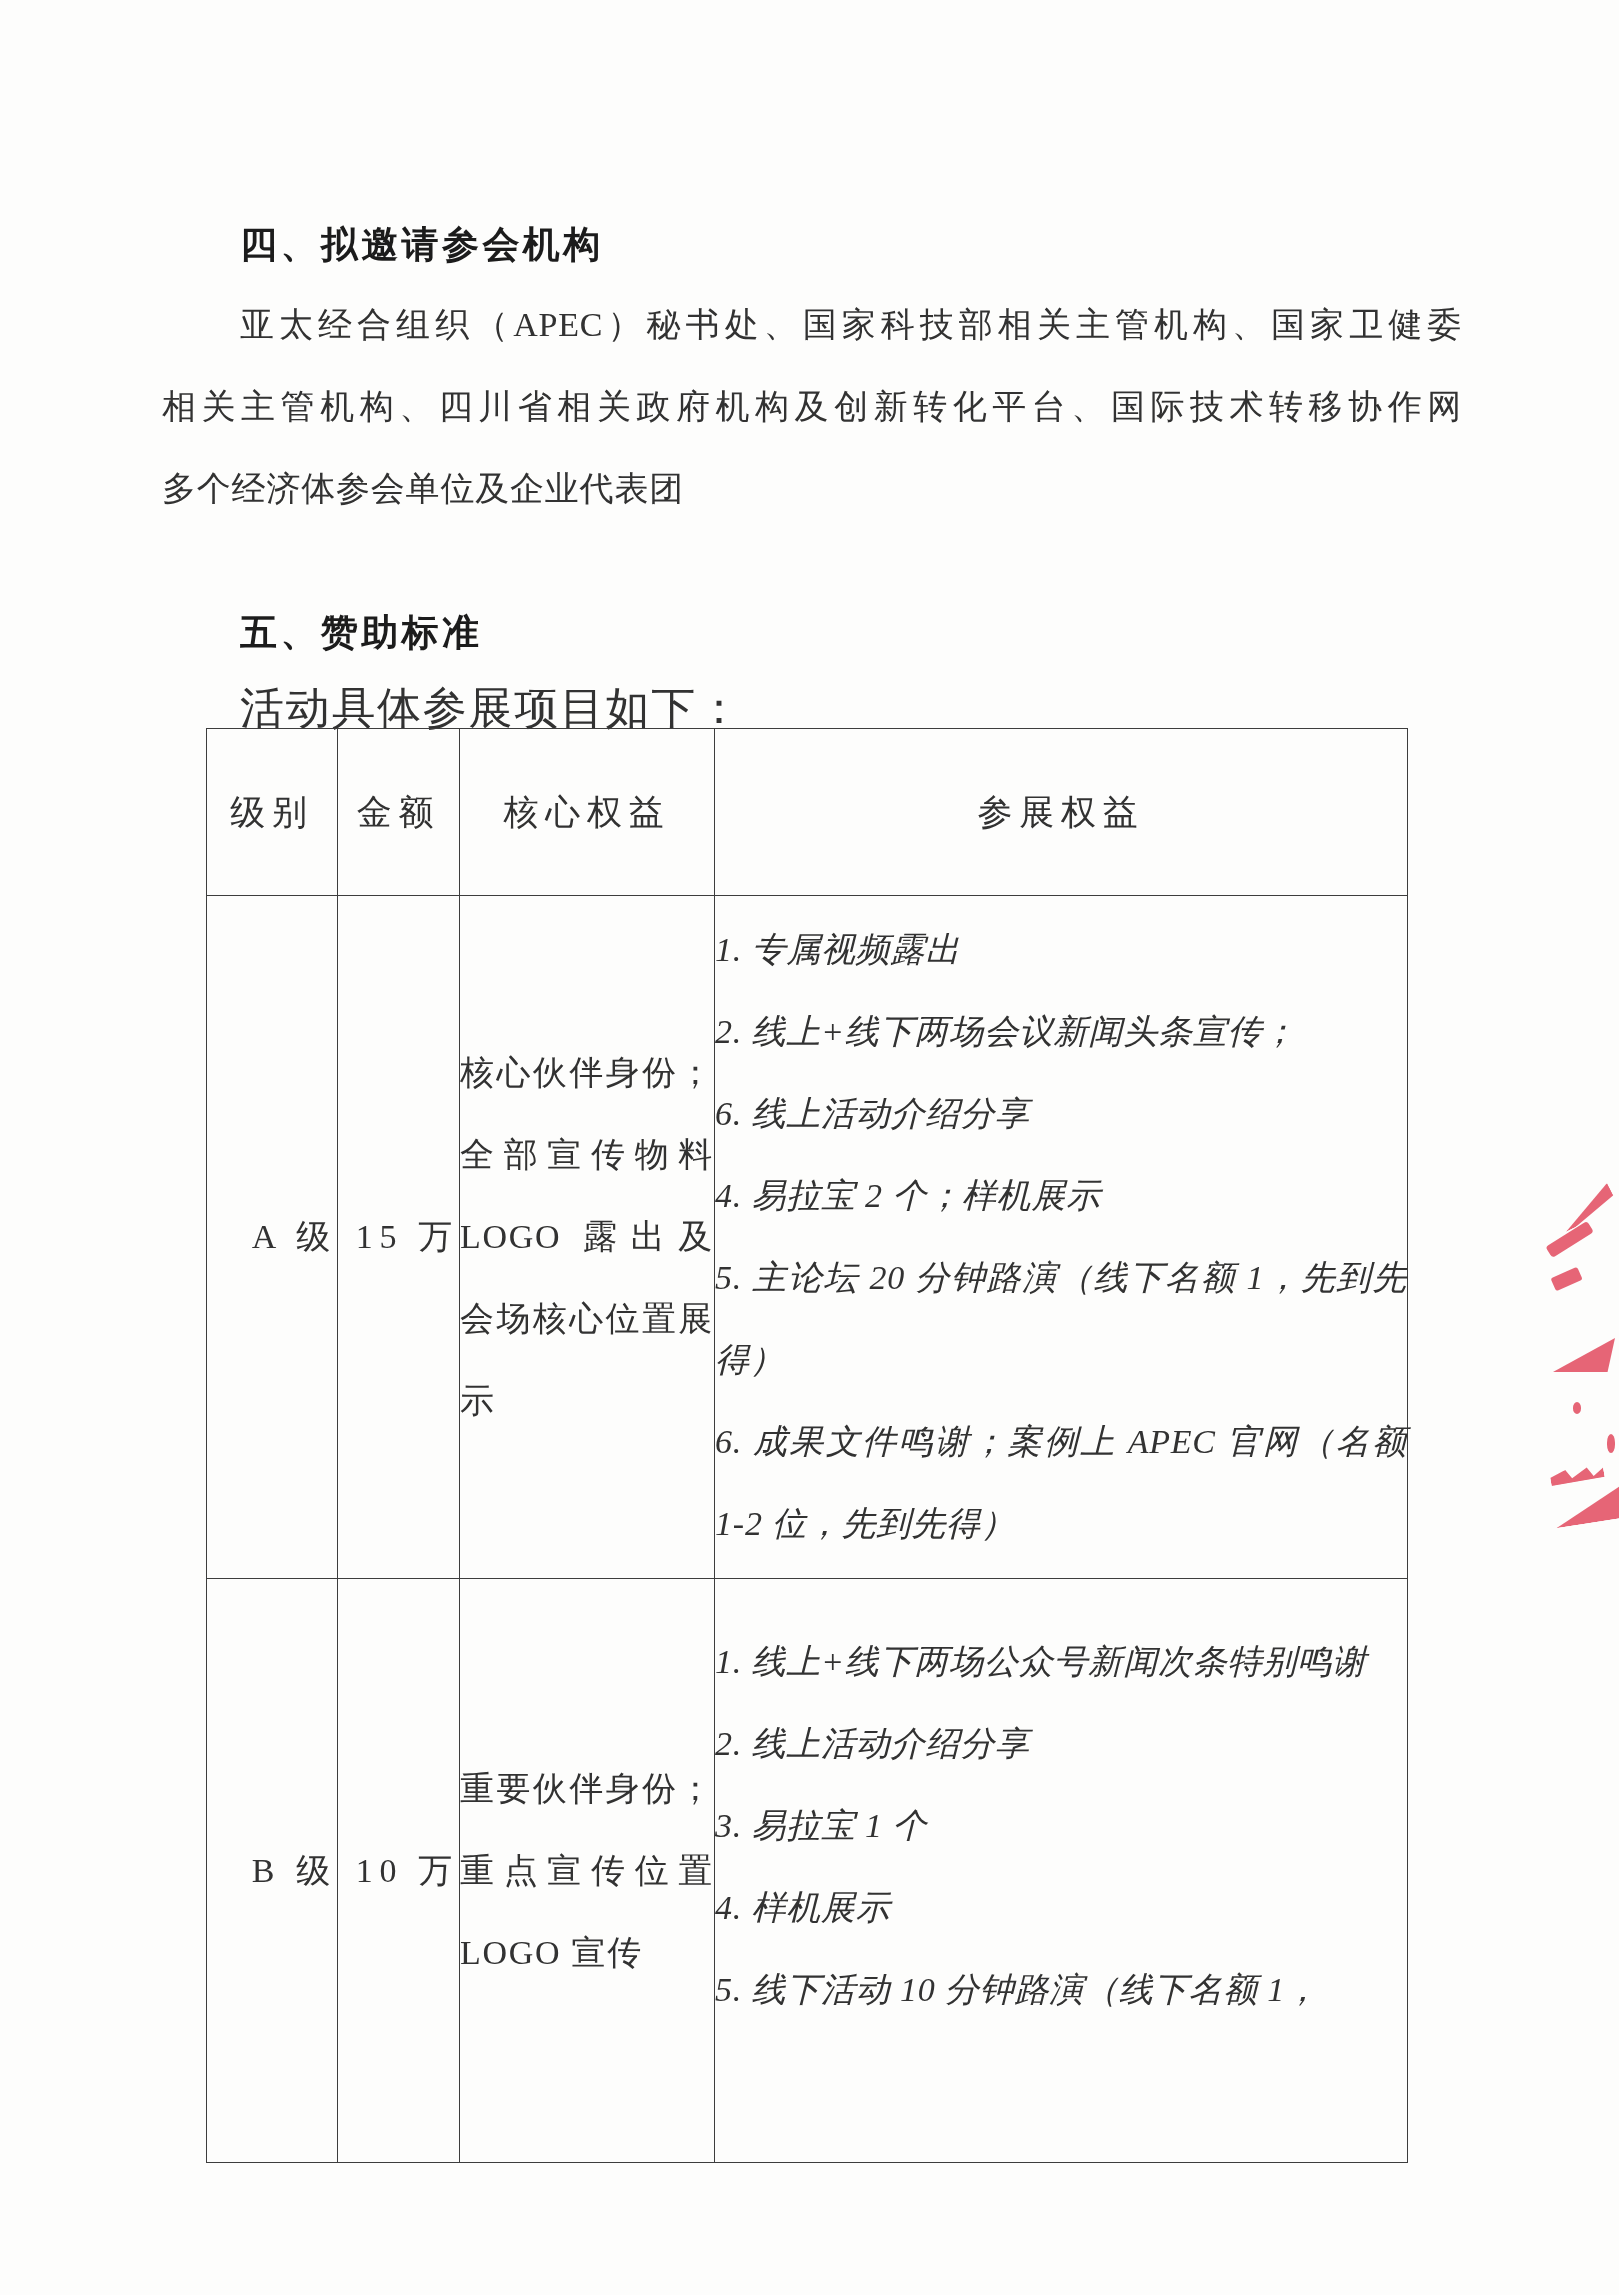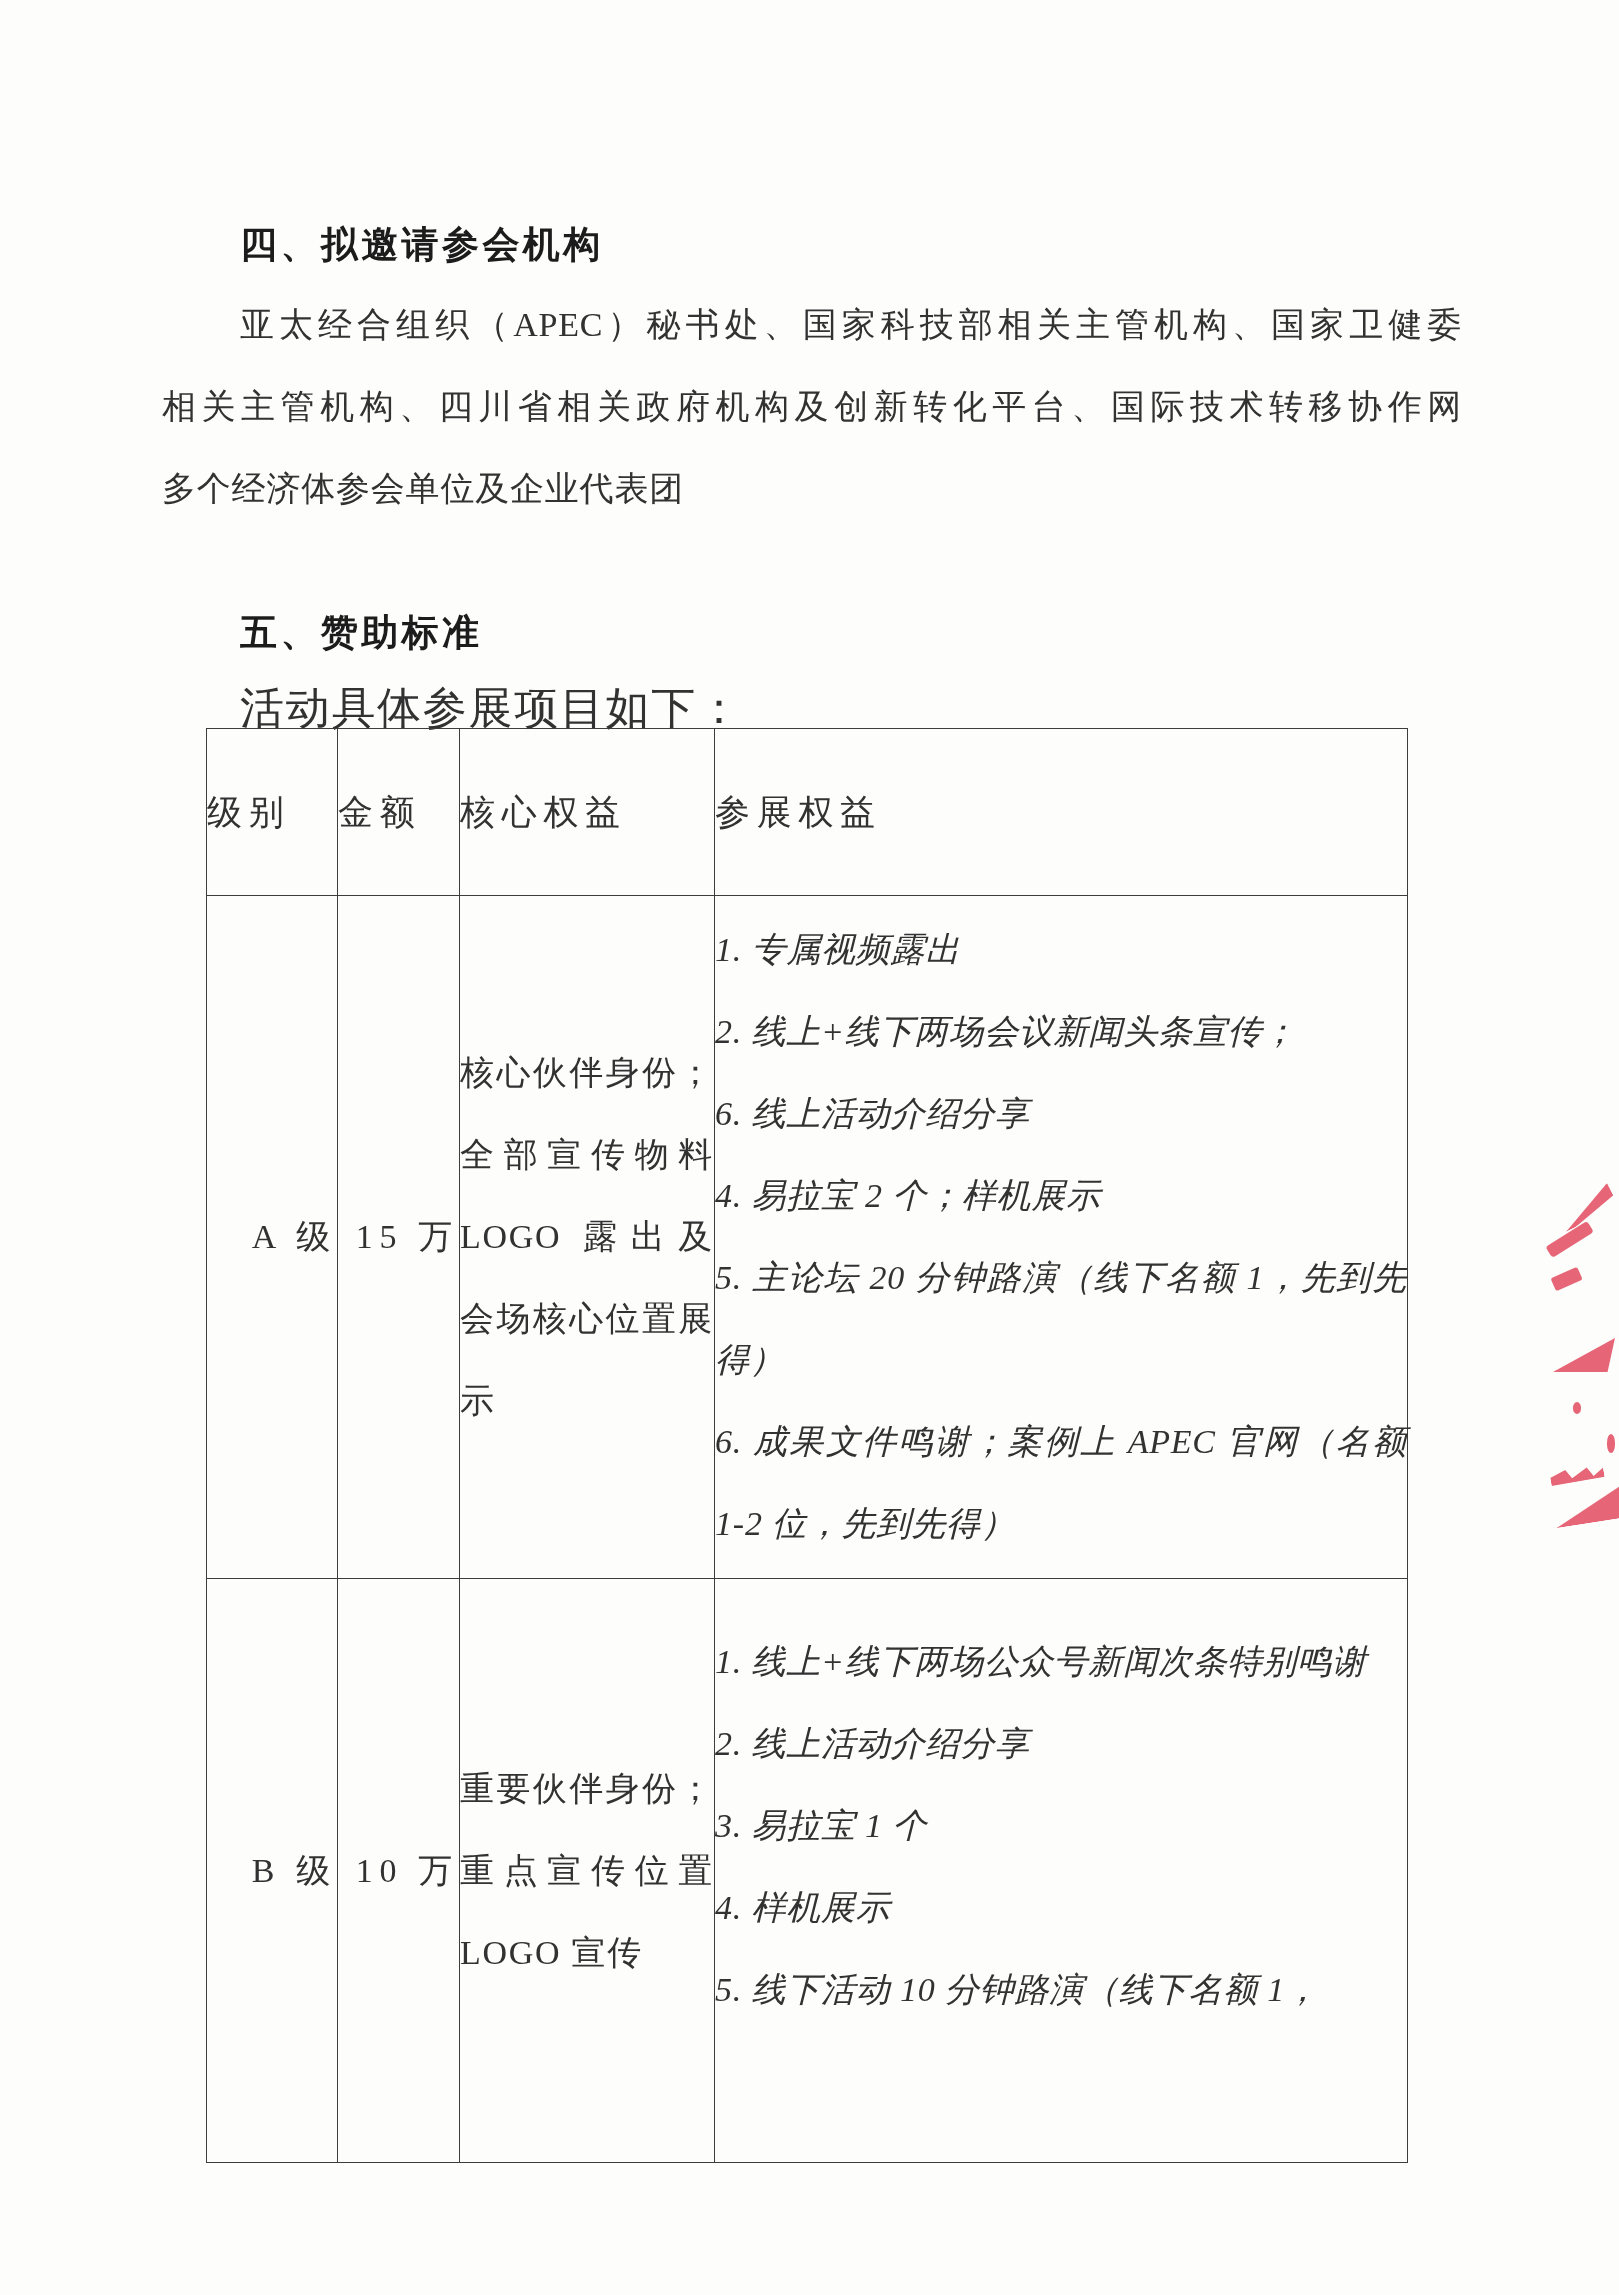--- a/index.html
+++ b/index.html
@@ -47,21 +47,21 @@
   table.sponsor td,table.sponsor th{
     border:1.7px solid #3d3d3d;
     vertical-align:middle;
     font-weight:normal;
     padding:0;
   }
   table.sponsor{border:1.7px solid #3d3d3d;}
   tr.hdr{height:167px;}
   tr.rowA{height:683px;}
   tr.rowB{height:584px;}
-  th.hcell{letter-spacing:6.7px;font-size:35px;text-align:left;}
+  th.hcell{letter-spacing:6.7px;font-size:35px;text-align:center;}
   td.level,td.amount{text-align:right;letter-spacing:6.7px;}
   td.core{padding:0 15px 0 17px;}
   .core-text{line-height:82px;letter-spacing:1.7px;text-align:justify;}
   td.benefits{padding:0 20px 0 17px;vertical-align:middle;font-style:italic;}
   td.benefits.cut{vertical-align:top;padding-top:42px;overflow:hidden;}
   .b-item{line-height:82px;letter-spacing:0.8px;text-align:justify;}
   
   .stamps{position:absolute;left:1533px;top:1181px;width:86px;height:363px;}
   .stamps .frag{position:absolute;background:#df3a50;opacity:.78;}
   .f1{left:23.6px;top:13.5px;width:59px;height:25px;transform:rotate(-27deg);

